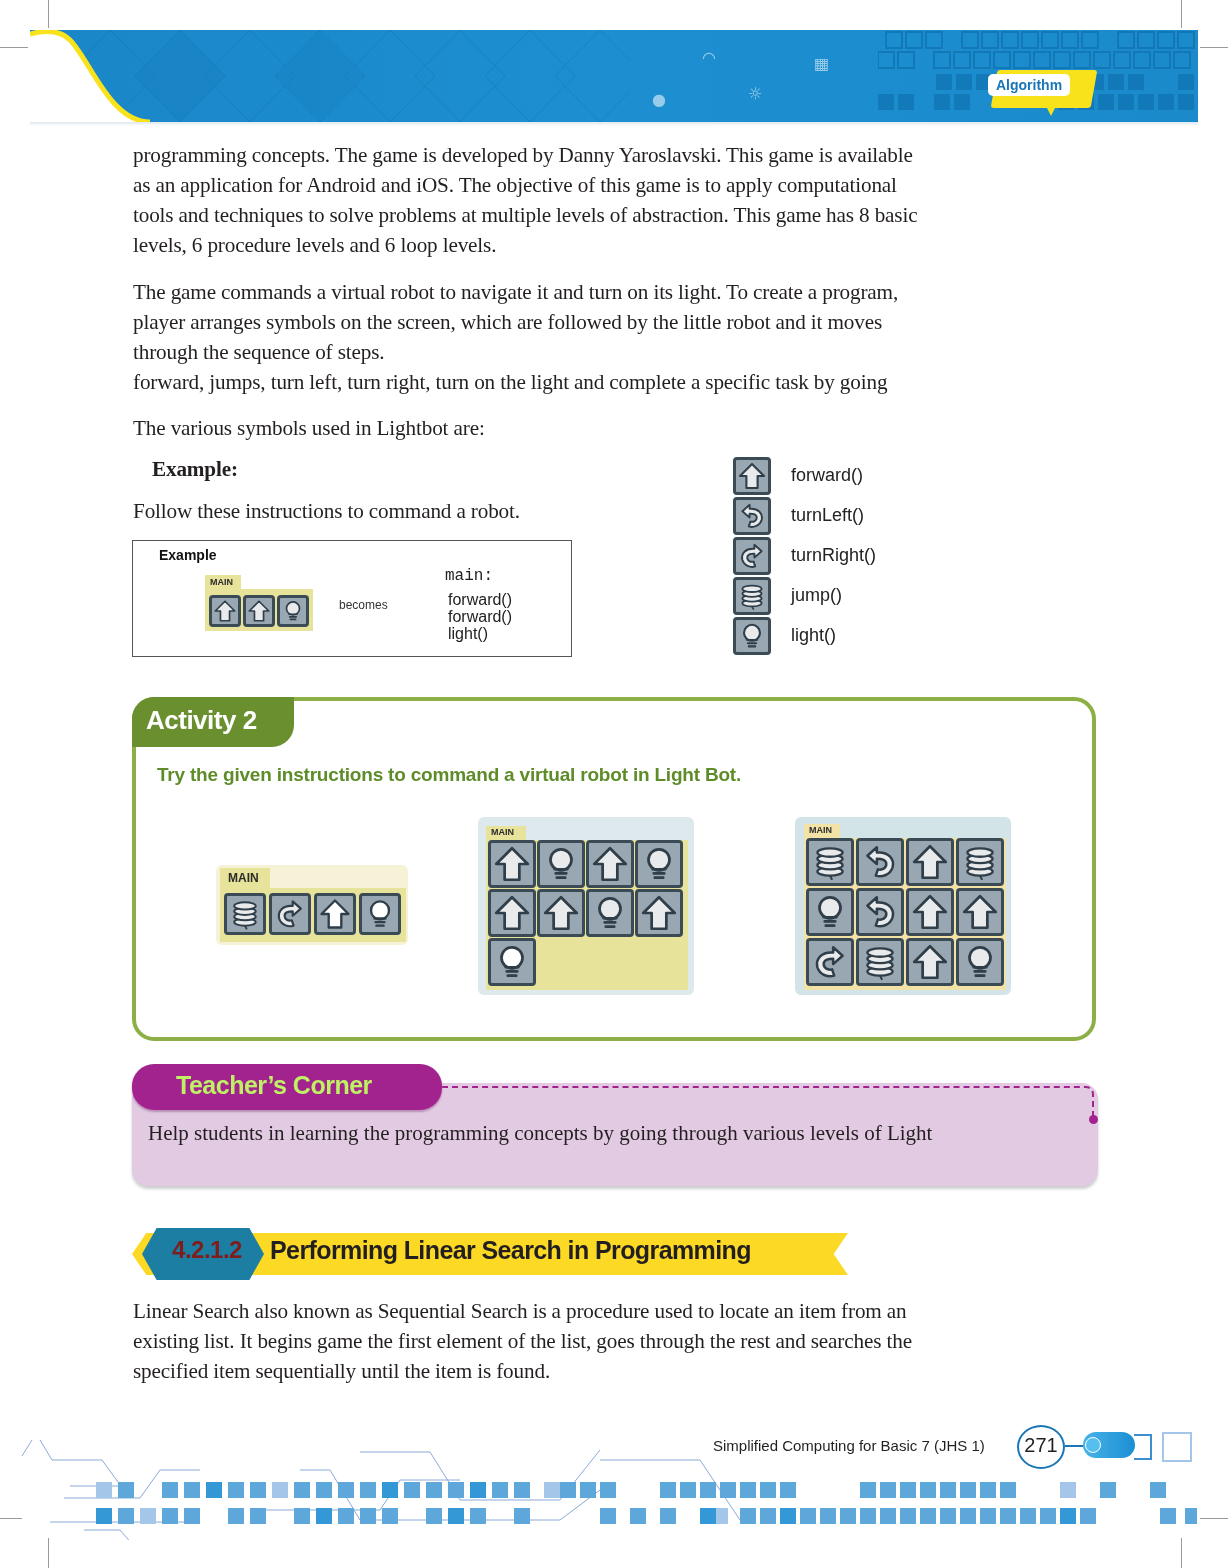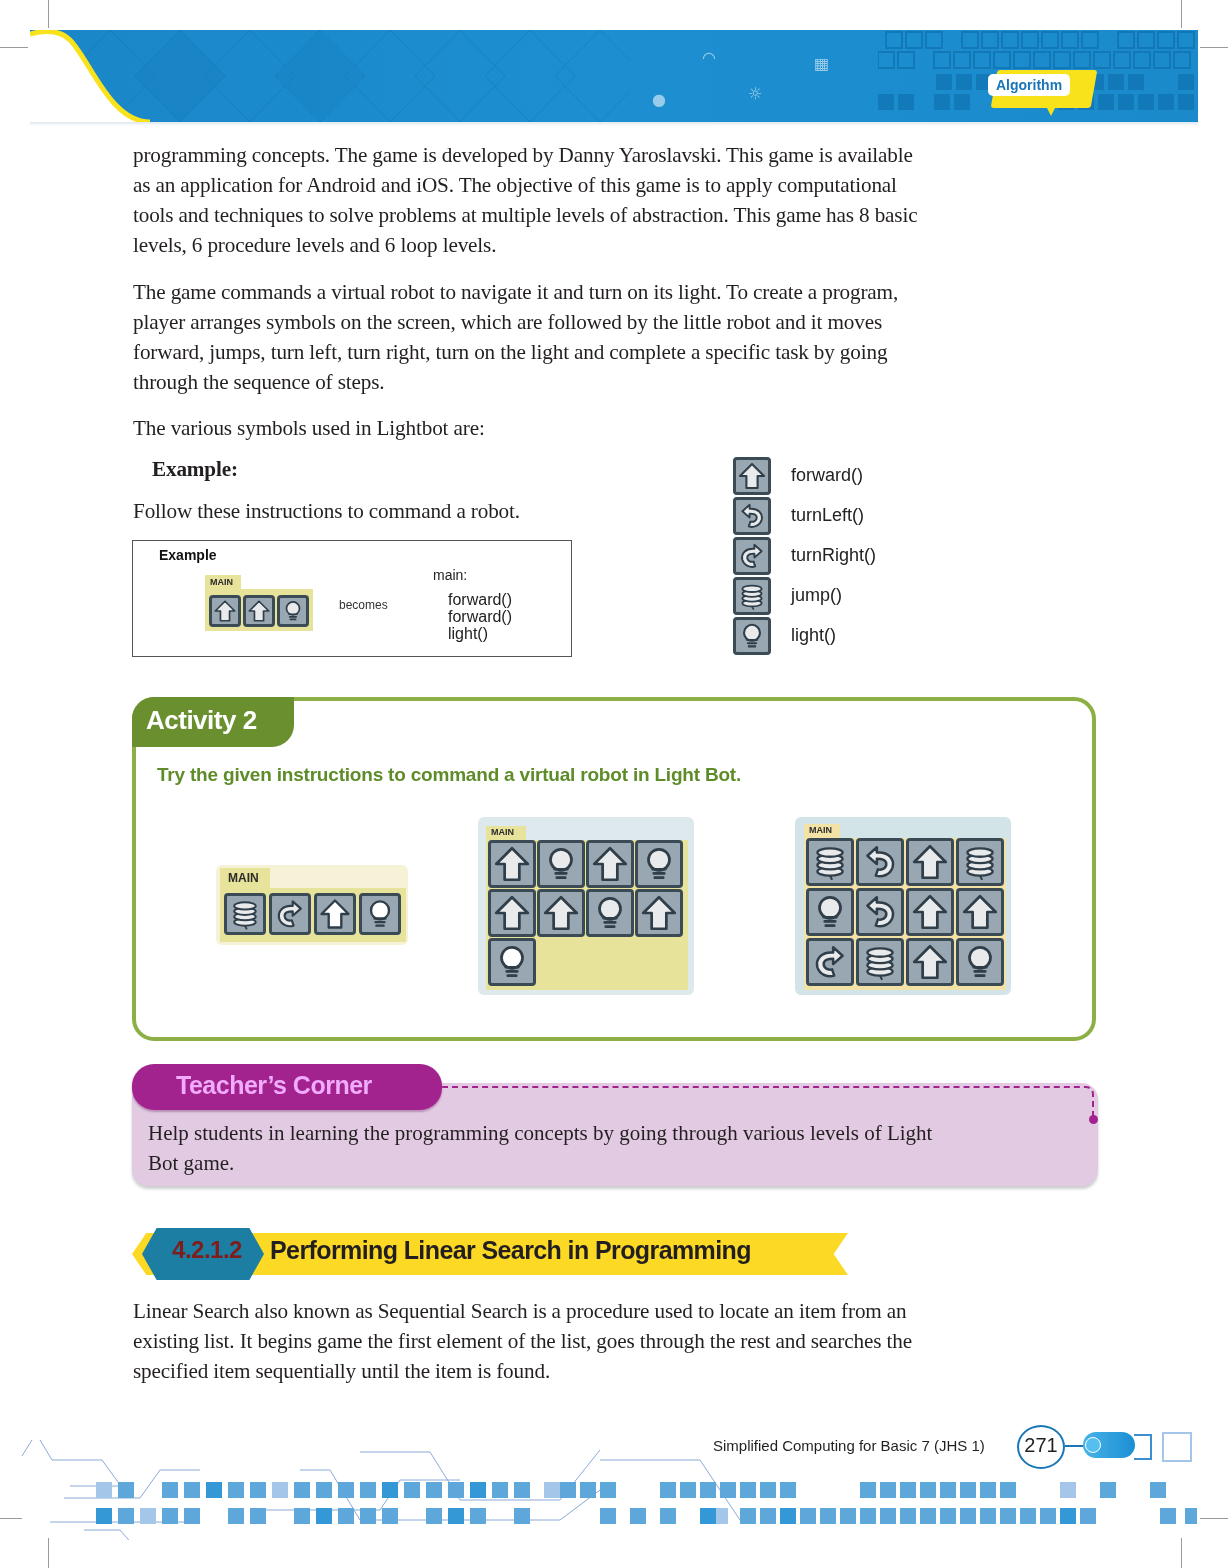--- a/index.html
+++ b/index.html
@@ -30,21 +30,21 @@
   .para { position: absolute; left: 133px; width: 960px; font-size: 21.2px; line-height: 30px; color: #231f20; letter-spacing: -0.15px; }
   .bold { font-weight: bold; margin-left: 19px; }
 
   
   .example-box { position: absolute; left: 132px; top: 540px; width: 440px; height: 117px; border: 1.5px solid #555; background: #fff;
     font-family: "Liberation Sans", sans-serif; }
   .example-title { position: absolute; left: 26px; top: 6px; font-size: 14px; font-weight: bold; color: #111; }
   .main-panel { position: absolute; background: #e8e39a; }
   .main-tab { position: absolute; background: #e8e39a; font-family: "Liberation Sans", sans-serif; font-weight: bold; color: #2b2b2b; }
   .becomes { position: absolute; left: 206px; top: 57px; font-size: 12px; color: #333; }
-  .code-main { position: absolute; left: 300px; top: 26px; font-size: 14px; color: #222; }
+  .code-main { position: absolute; left: 312px; top: 26px; font-size: 16px; color: #222; font-family: Liberation Mono, monospace; }
   .code-lines { position: absolute; left: 315px; top: 50px; font-size: 16px; line-height: 17px; color: #222; }
 
   
   .tile { position: absolute; background: #99a7b3; border: 3px solid #3b4b56; border-radius: 4px; }
   .tile svg { position: absolute; left: 0; top: 0; width: 100%; height: 100%; }
 
   
   .legend-row { position: absolute; left: 733px; height: 38px; width: 200px; }
   .legend-row .tile { left: 0; top: 0; width: 38px; height: 38px; }
   .legend-label { position: absolute; left: 58px; top: 8px; font-family: "Liberation Sans", sans-serif; font-size: 18px; color: #222; }
@@ -59,21 +59,21 @@
   .activity-instr { position: absolute; left: 157px; top: 764px; font-family: "Liberation Sans", sans-serif;
     font-weight: bold; font-size: 19px; color: #5d8c29; letter-spacing: -0.2px; text-align: right; }
   .prog-bg { position: absolute; border-radius: 6px; }
 
   
   .teacher-box { position: absolute; left: 132px; top: 1083px; width: 966px; height: 103px;
     background: #e2cbe2; border-radius: 16px; box-shadow: 0 3px 3px #cfcfcf; }
   .teacher-tab { position: absolute; left: 132px; top: 1064px; width: 310px; height: 46px;
     background: #a3238e; border-radius: 22px; box-shadow: 0 2px 2px #b88db5; }
   .teacher-tab-label { position: absolute; left: 44px; top: 7px; font-family: "Liberation Sans", sans-serif;
-    font-weight: bold; font-size: 25px; color: #f0abfc; letter-spacing: -0.5px; }
+    font-weight: bold; font-size: 25px; color: #bef264; letter-spacing: -0.5px; }
   .teacher-dash { position: absolute; left: 442px; top: 1086px; width: 652px; height: 34px;
     border-top: 2px dashed #a3238e; border-right: 2px dashed #a3238e; border-radius: 0 8px 0 0; }
   .teacher-dot { position: absolute; left: 1089px; top: 1115px; width: 9px; height: 9px; border-radius: 50%; background: #a3238e; }
   .teacher-text { position: absolute; left: 148px; top: 1118px; width: 930px; font-size: 21px; line-height: 30px; color: #231f20; }
 
   
   .sec-banner { position: absolute; left: 132px; top: 1233px; width: 716px; height: 42px; background: #fcd925;
     clip-path: polygon(2% 0, 100% 0, 98% 50%, 100% 100%, 2% 100%, 0 50%); }
   .sec-hex { position: absolute; left: 142px; top: 1228px; width: 122px; height: 52px; background: #1c7ea3;
     clip-path: polygon(12% 0, 88% 0, 100% 50%, 88% 100%, 12% 100%, 0 50%); }
@@ -193,22 +193,22 @@
 <div class="para" style="top:140px;">
   <div>programming concepts. The game is developed by Danny Yaroslavski. This game is available</div>
   <div>as an application for Android and iOS. The objective of this game is to apply computational</div>
   <div>tools and techniques to solve problems at multiple levels of abstraction. This game has 8 basic</div>
   <div>levels, 6 procedure levels and 6 loop levels.</div>
 </div>
 
 <div class="para" style="top:277px;">
   <div>The game commands a virtual robot to navigate it and turn on its light. To create a program,</div>
   <div>player arranges symbols on the screen, which are followed by the little robot and it moves</div>
+  <div>through the sequence of steps.</div>
   <div>forward, jumps, turn left, turn right, turn on the light and complete a specific task by going</div>
-  <div>through the sequence of steps.</div>
 </div>
 
 <div class="para" style="top:413px;">The various symbols used in Lightbot are:</div>
 <div class="para bold" style="top:454px;">Example:</div>
 <div class="para" style="top:496px;">Follow these instructions to command a robot.</div>
 
 <svg width="0" height="0" style="position:absolute">
   <defs>
     <symbol id="ico-forward" viewBox="0 0 40 40">
       <path d="M20 5 L35 20 L27 20 L27 35 L13 35 L13 20 L5 20 Z" fill="#e8eaec" stroke="#2f3e48" stroke-width="2.6" stroke-linejoin="round"></path>
@@ -463,21 +463,20 @@
   </div>
 
 <div class="teacher-box"></div>
 <div class="teacher-dash"></div>
 <div class="teacher-dot"></div>
 <div class="teacher-tab">
   <span class="teacher-tab-label">Teacher’s Corner</span>
 </div>
 <div class="teacher-text">
   <div>Help students in learning the programming concepts by going through various levels of Light</div>
-  <div>Bot game.</div>
 </div>
 
 <div class="sec-banner"></div>
 <div class="sec-hex"></div>
 <div class="sec-num">4.2.1.2</div>
 <div class="sec-title">Performing Linear Search in Programming</div>
 
 <div class="para" style="top:1296px;">
   <div>Linear Search also known as Sequential Search is a procedure used to locate an item from an</div>
   <div>existing  list. It begins game the first element of the list, goes through the rest and searches the</div>

